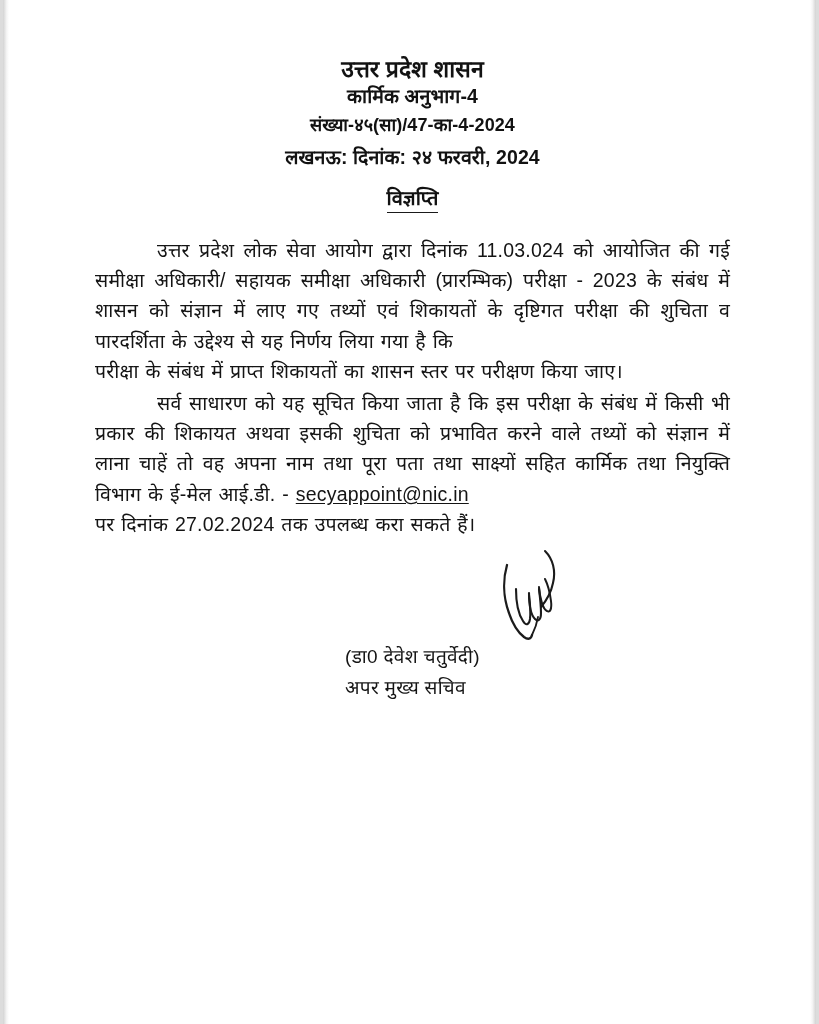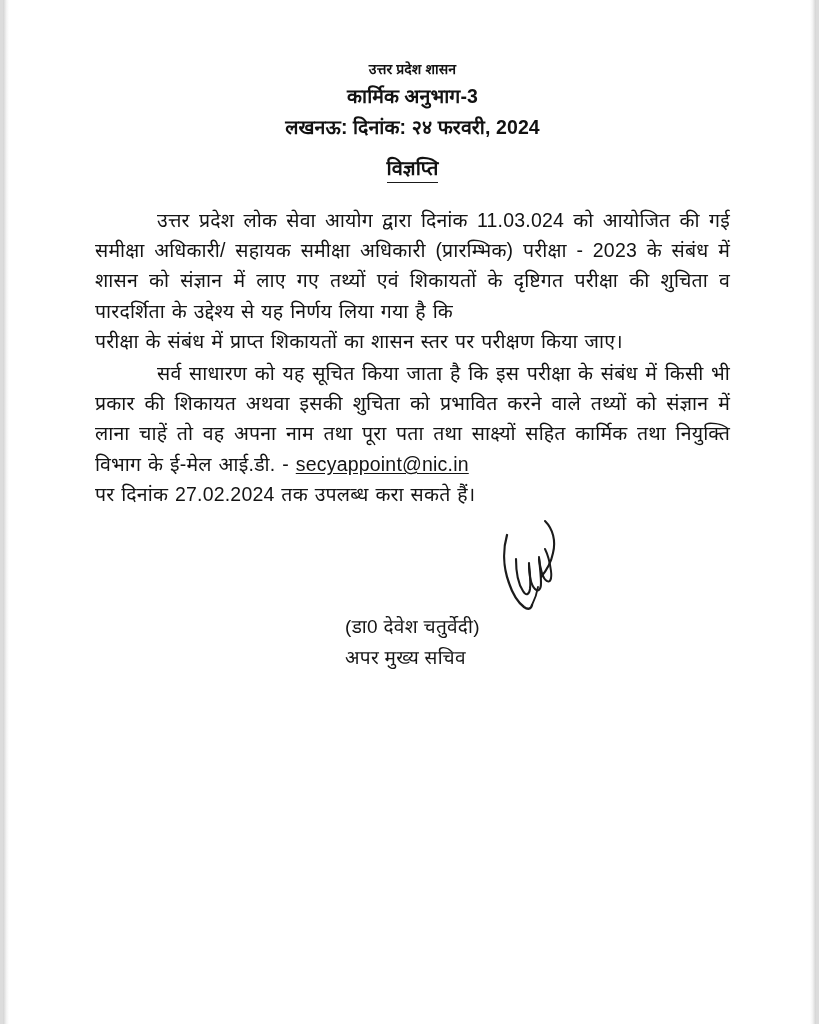--- a/index.html
+++ b/index.html
@@ -58,21 +58,21 @@
   .doc-header {
     text-align: center;
     padding-top: 56px;
   }
   .doc-header .hline {
     font-family: "Liberation Sans", "DejaVu Sans", sans-serif;
     font-weight: 700;
     color: #121212;
     letter-spacing: 0.1px;
   }
-  .h-office      { font-size: 14px; line-height: 27px; }
+  .h-office      { font-size: 23px; line-height: 27px; }
   .h-section     { font-size: 19.5px; line-height: 27px; }
   .h-number      { font-size: 18px;   line-height: 30px; }
   .h-place-date  { font-size: 19.5px; line-height: 34px; }
 
   
   .doc-title-wrap {
     text-align: center;
     margin-top: 11px;
   }
   .doc-title {
@@ -138,21 +138,22 @@
   }
 </style>
 </head>
 <body>
 
 <div id="document-page">
   <div class="sheet">
 
     <div class="doc-header">
       <div class="hline h-office">उत्तर प्रदेश शासन</div>
-      <div class="hline h-section">कार्मिक अनुभाग-3</div>
+      <div class="hline h-section">कार्मिक अनुभाग-4</div>
+      <div class="hline h-number">संख्या-४५(सा)/47-का-4-2024</div>
       <div class="hline h-place-date">लखनऊ: दिनांक: २४  फरवरी, 2024</div>
     </div>
 
     <div class="doc-title-wrap">
       <span class="doc-title">विज्ञप्ति</span>
     </div>
 
     <div class="doc-body">
 
       <p class="para">

